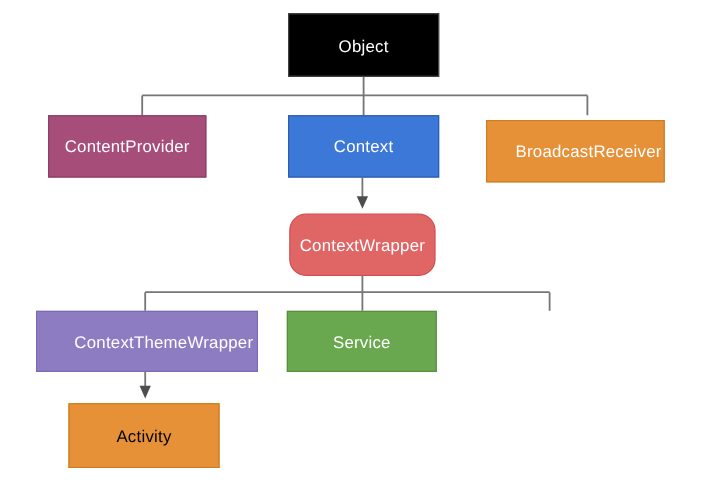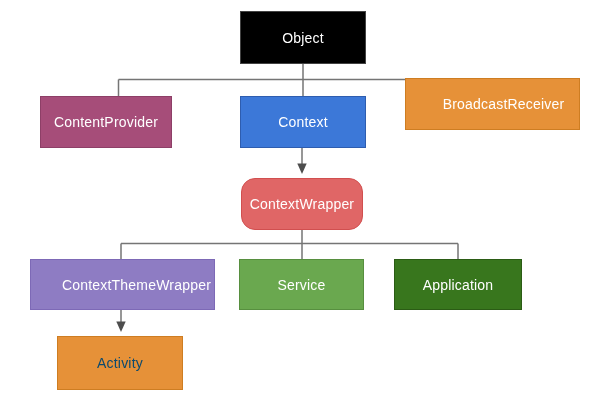--- a/index.html
+++ b/index.html
@@ -31,21 +31,21 @@
     justify-content: center;
     font-size: 14px;
     line-height: 1;
     letter-spacing: 0.2px;
   }
   .node-label { white-space: nowrap; }
 
   #n-object               { left: 240px; top: 11px;  width: 126px; height: 53px; text-align: right; }
   #n-content-provider     { left: 40px;  top: 96px;  width: 132px; height: 52px; }
   #n-context              { left: 240px; top: 96px;  width: 126px; height: 52px; }
-  #n-broadcast-receiver   { left: 405px; top: 78px;  width: 175px; height: 52px; padding-left: 22px; }
+  #n-broadcast-receiver   { left: 405px; top: 100px;  width: 149px; height: 52px; padding-left: 22px; }
   #n-context-wrapper      { left: 241px; top: 178px; width: 122px; height: 52px; }
   #n-context-theme-wrapper{ left: 30px;  top: 259px; width: 185px; height: 51px; }
   #n-service              { left: 239px; top: 259px; width: 125px; height: 51px; }
   #n-application          { left: 394px; top: 259px; width: 128px; height: 51px; }
   #n-activity             { left: 57px;  top: 336px; width: 126px; height: 54px; }
 </style>
 </head>
 <body>
 
 <div class="canvas">
@@ -84,21 +84,18 @@
   </div>
 
   <div class="node" id="n-context-theme-wrapper" style="background-color: rgb(142, 124, 195); border-color: rgb(125, 105, 182); color: rgb(255, 255, 255); padding-left: 28px;">
     <span class="node-label">ContextThemeWrapper</span>
   </div>
 
   <div class="node" id="n-service" style="background-color: rgb(106, 168, 79); border-color: rgb(87, 143, 63); color: rgb(255, 255, 255);">
     <span class="node-label">Service</span>
   </div>
 
-  <div class="node" id="n-application" style="background-color: rgb(56, 118, 29); border-color: rgb(43, 92, 21); color: rgb(255, 255, 255);">
-    <span class="node-label">Application</span>
-  </div>
 
-  <div class="node" id="n-activity" style="background-color: rgb(230, 145, 56); border-color: rgb(206, 125, 34); color: #0c4a6e;">
+  <div class="node" id="n-activity" style="background-color: rgb(230, 145, 56); border-color: rgb(206, 125, 34); color: #000000;">
     <span class="node-label">Activity</span>
   </div>
 
 </div>
 
 </body></html>

